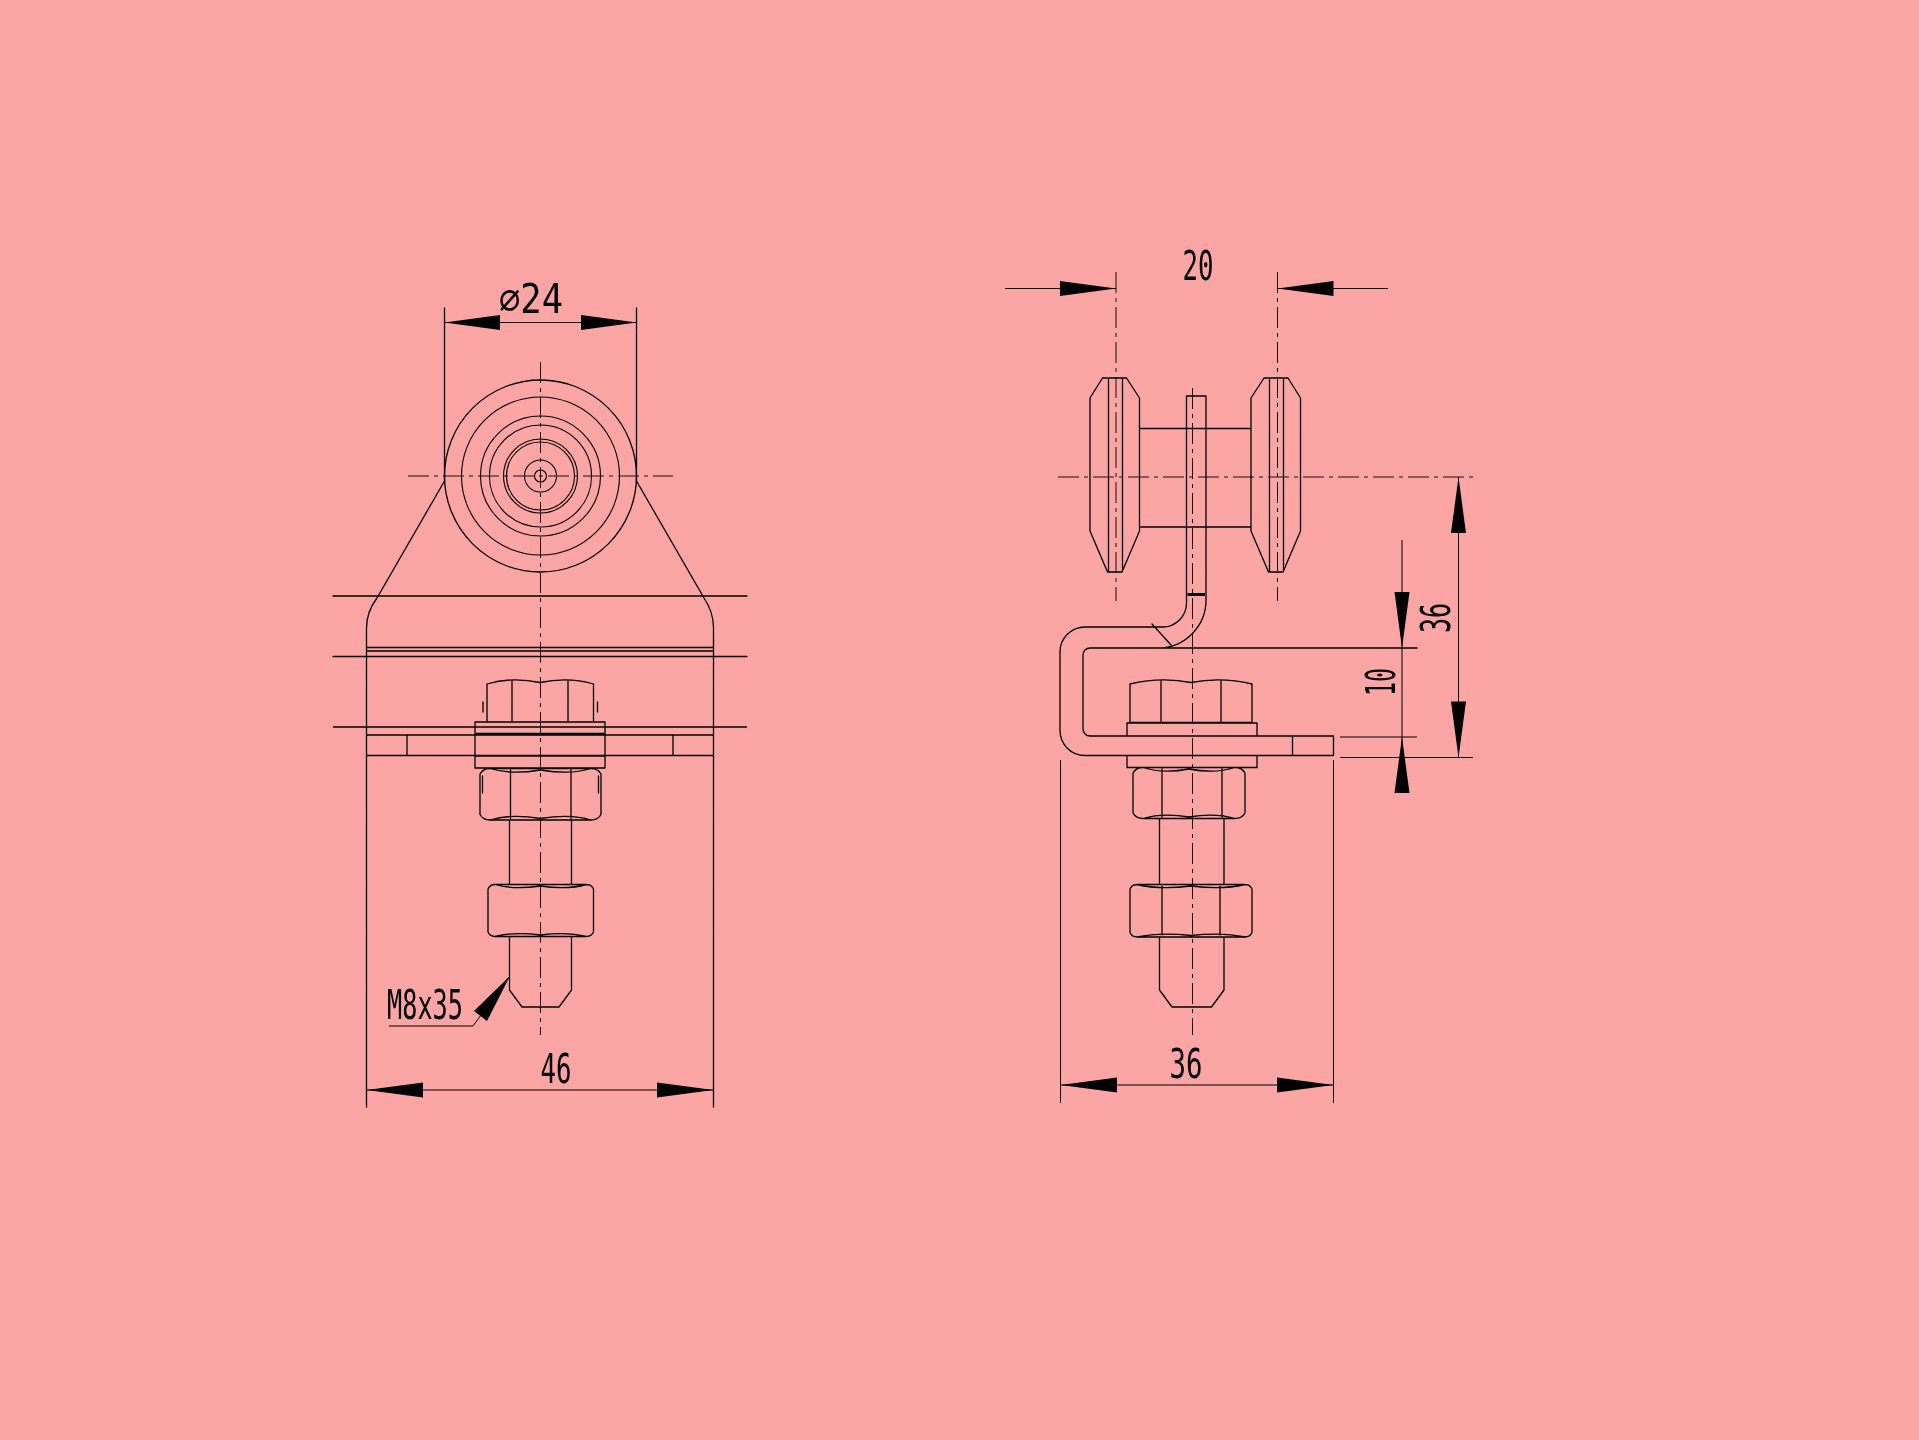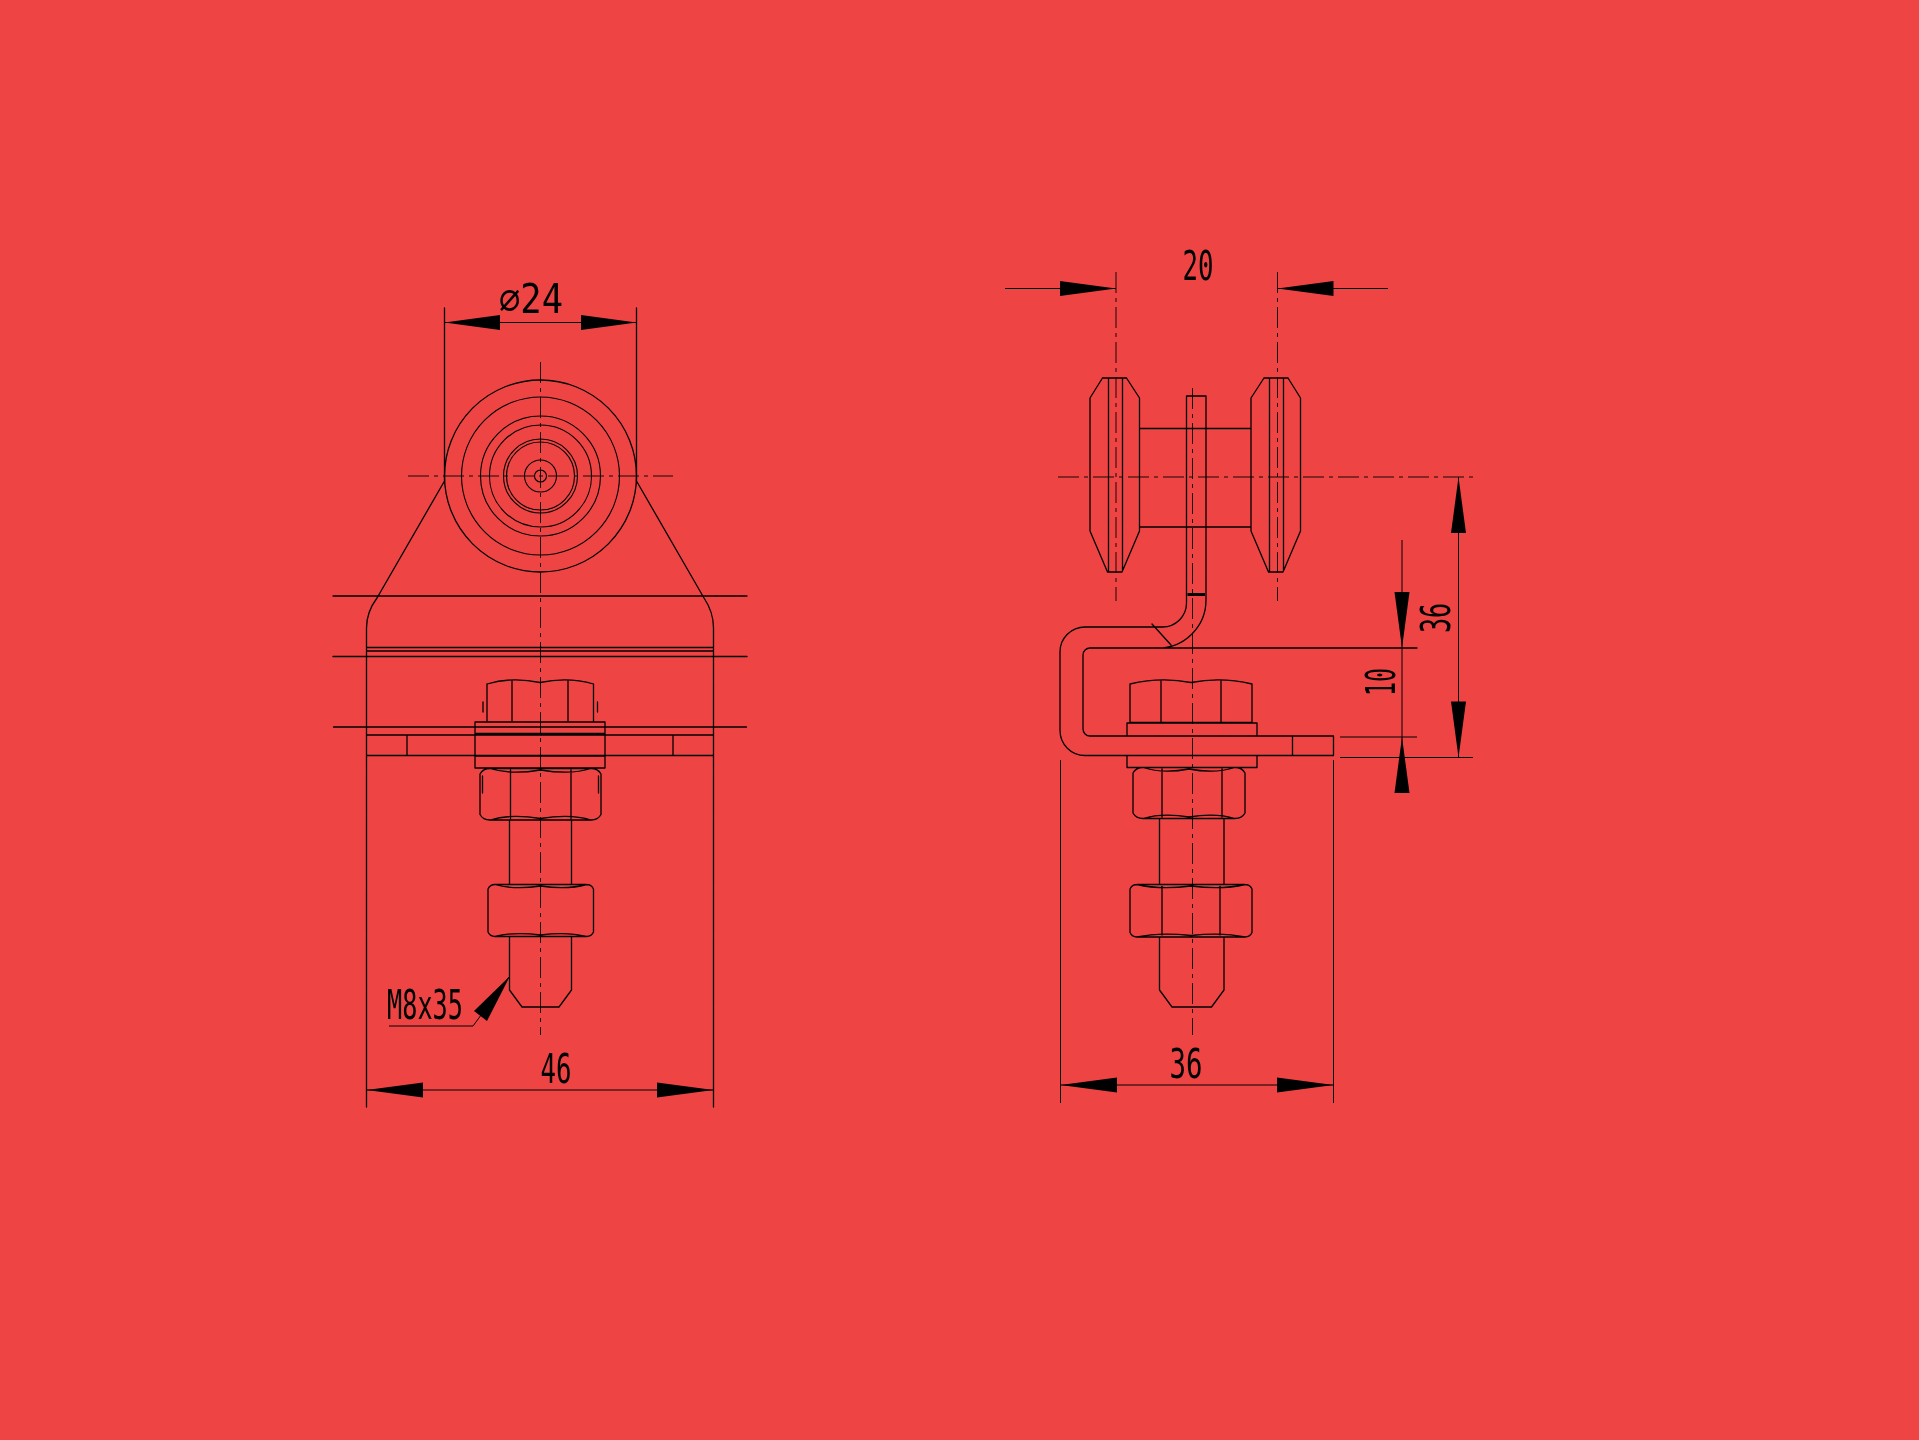--- a/index.html
+++ b/index.html
@@ -1,20 +1,20 @@
 <!DOCTYPE html>
 <html><head>
 <meta charset="utf-8">
 <style>
   html,body{margin:0;padding:0;}
   body{background:#e8e8e8;font-family:"DejaVu Sans","Liberation Sans",sans-serif;}
   .sheet{
     position:relative;
     width:1919px;height:1440px;
-    background:#ef4444;
+    background:#fca5a5;
     overflow:hidden;
   }
   svg{display:block;}
   .geo{stroke:#000;fill:none;stroke-width:1.3;stroke-linecap:round;stroke-linejoin:round;}
   .geo-thin{stroke:#000;fill:none;stroke-width:1.1;}
   .cl{stroke:#000;fill:none;stroke-width:0.9;stroke-dasharray:21 5 4 5;}
   .dim{stroke:#000;fill:none;stroke-width:1;}
   .thick{stroke:#000;fill:none;stroke-width:3;}
   .arw{fill:#000;stroke:none;}
   text.dimtxt{

